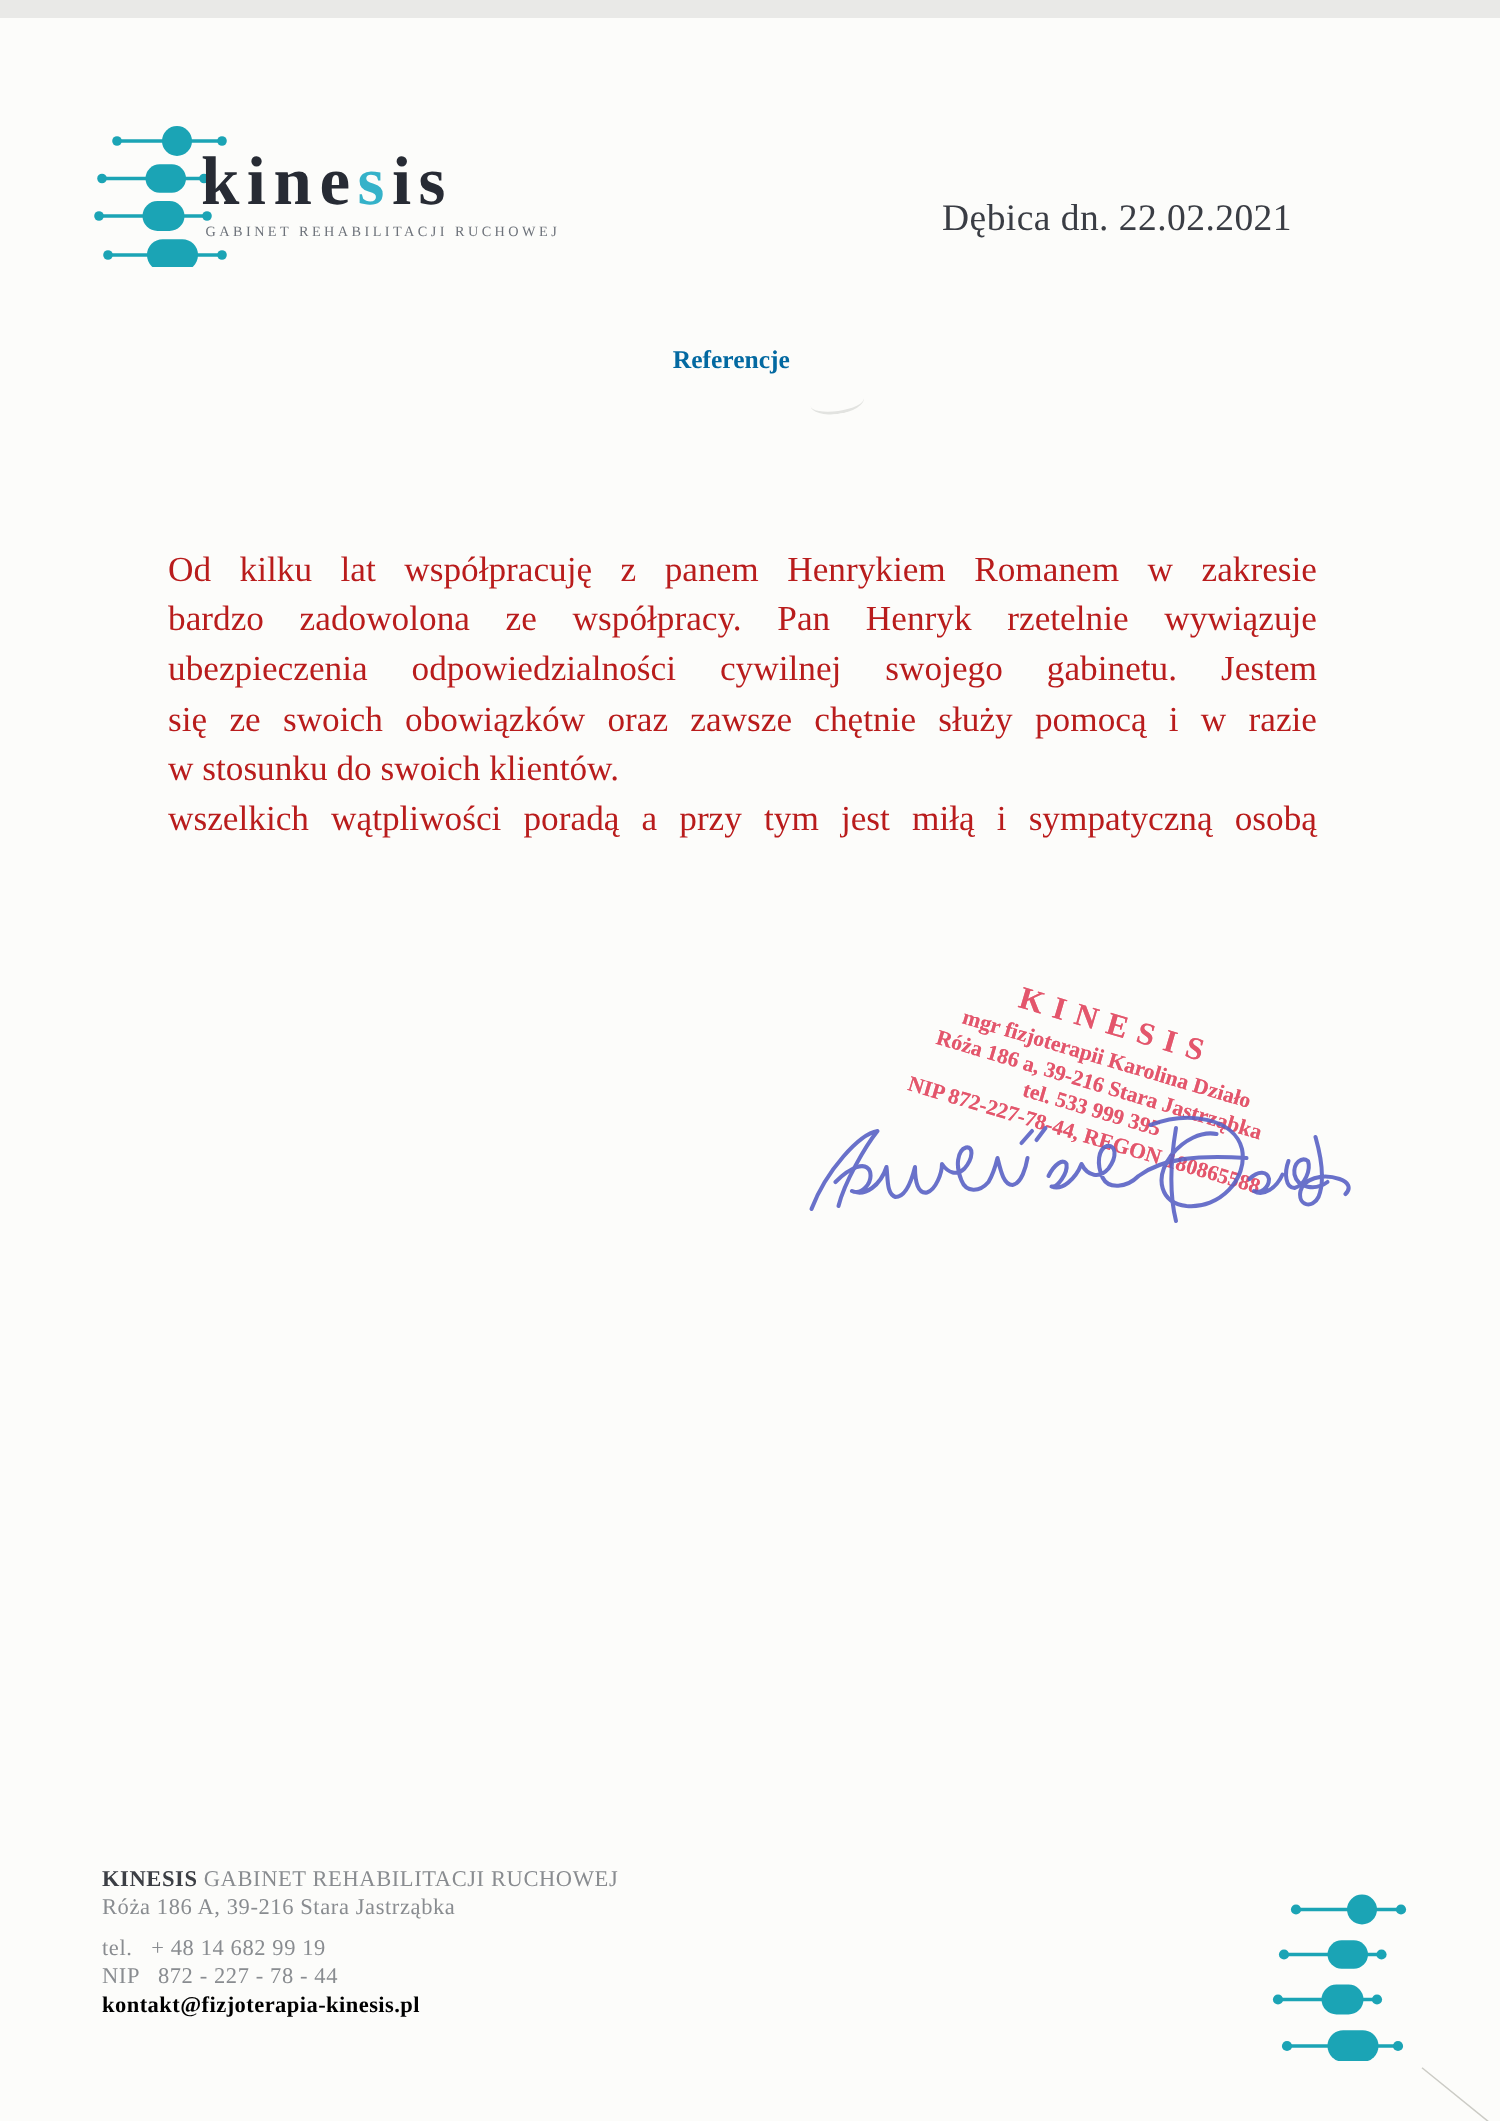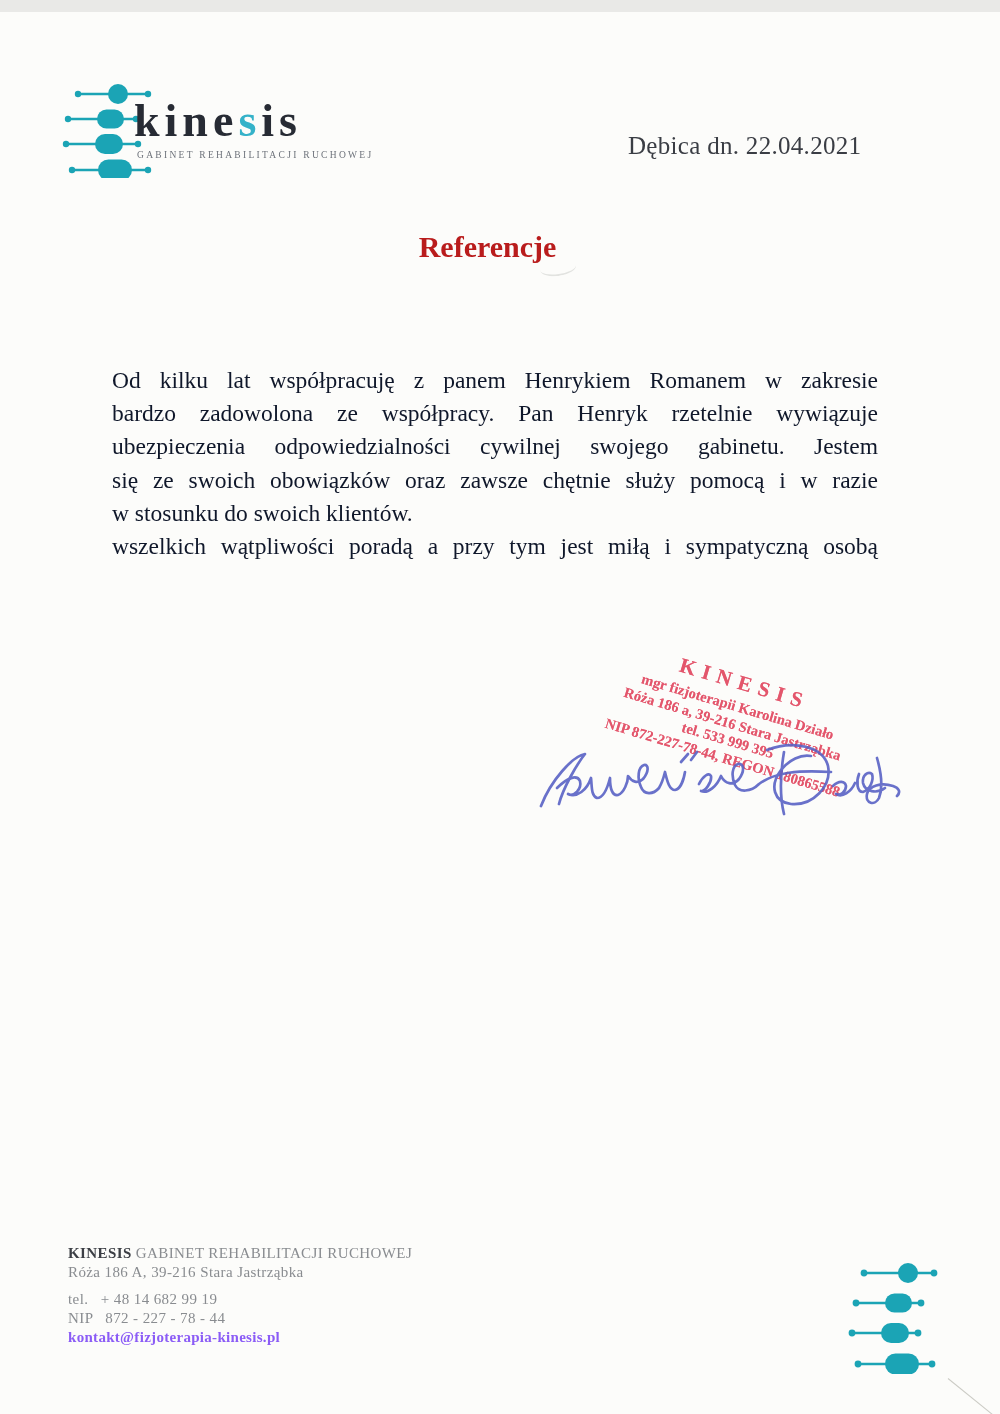--- a/index.html
+++ b/index.html
@@ -27,51 +27,51 @@
     font-size:9.5px;letter-spacing:2.3px;color:#6d727a;
     white-space:nowrap;
   }
   
   .dateline{
     position:absolute;left:628px;top:120px;
     font-size:25px;color:#3a3d44;letter-spacing:.3px;white-space:nowrap;
   }
   .title{
     position:absolute;left:0;top:218px;width:975px;
-    text-align:center;font-size:30px;font-weight:bold;color:#b91c1c;
+    text-align:center;font-size:17px;font-weight:bold;color:#0369a1;
   }
   .smudge{
     position:absolute;left:540px;top:248px;width:36px;height:14px;
     border-bottom:2px solid #bcbeba;border-radius:50%;
     opacity:.4;transform:rotate(-8deg);
   }
   
   .body-text{
     position:absolute;left:112px;top:352px;width:766px;
-    font-size:23.5px;line-height:33.2px;color:#0f172a;
+    font-size:23.5px;line-height:33.2px;color:#b91c1c;
   }
   .body-line{text-align:justify;text-align-last:justify;}
   .body-line.last{text-align:justify;text-align-last:left;}
   
   .stamp{
     position:absolute;left:588px;top:658px;width:292px;
     transform:rotate(16.5deg);transform-origin:center center;
     text-align:center;color:#e24a62;opacity:.93;
     text-shadow:0 0 .4px rgba(226,74,98,.7);
   }
   .stamp .s-title{font-size:21px;font-weight:bold;letter-spacing:7px;margin-bottom:3px;}
   .stamp .s-line{font-size:14.5px;font-weight:bold;line-height:17.5px;white-space:nowrap;}
   
   .signature{position:absolute;left:533px;top:730px;z-index:5;}
   
   .footer{position:absolute;left:68px;top:1232px;font-size:15px;color:#898c90;}
   .footer .f-line{line-height:19px;white-space:pre;letter-spacing:.4px;}
   .footer .f-bold{font-weight:bold;color:#3c3f45;}
   .footer .f-gap{height:8px;}
-  .footer .f-link{font-weight:bold;color:#8b5cf6;line-height:19px;letter-spacing:.3px;}
+  .footer .f-link{font-weight:bold;color:#000000;line-height:19px;letter-spacing:.3px;}
   
   .mark-bottom{position:absolute;left:846px;top:1246px;}
   .corner-line{
     position:absolute;left:948px;top:1366px;width:78px;height:1px;
     background:#cbcbc5;transform:rotate(39deg);transform-origin:left center;
   }
 </style>
 </head>
 <body>
 
@@ -95,21 +95,21 @@
         <line x1="14" y1="88" x2="90" y2="88" stroke-width="2.4"></line>
         <circle cx="14" cy="88" r="3.2" stroke="none"></circle>
           <circle cx="90" cy="88" r="3.2" stroke="none"></circle>
         <rect x="40" y="77.5" width="34" height="21" rx="10.5" stroke="none"></rect>
       </g>
     </svg>
     <div class="wordmark"><span>kine</span><span class="teal">s</span><span>is</span></div>
     <div class="tagline">GABINET REHABILITACJI RUCHOWEJ</div>
   </div>
 
-  <div class="dateline">Dębica dn. 22.04.2021</div>
+  <div class="dateline">Dębica dn. 22.02.2021</div>
 
   <div class="title">Referencje</div>
   <div class="smudge"></div>
 
   <div class="body-text">
     <div class="body-line">Od kilku lat  współpracuję z panem Henrykiem Romanem w zakresie</div>
     <div class="body-line">bardzo  zadowolona ze współpracy.  Pan Henryk rzetelnie wywiązuje</div>
     <div class="body-line">ubezpieczenia odpowiedzialności cywilnej swojego gabinetu. Jestem</div>
     <div class="body-line">się ze swoich obowiązków oraz zawsze chętnie służy pomocą i w razie</div>
     <div class="body-line last">w stosunku do swoich klientów.</div>

